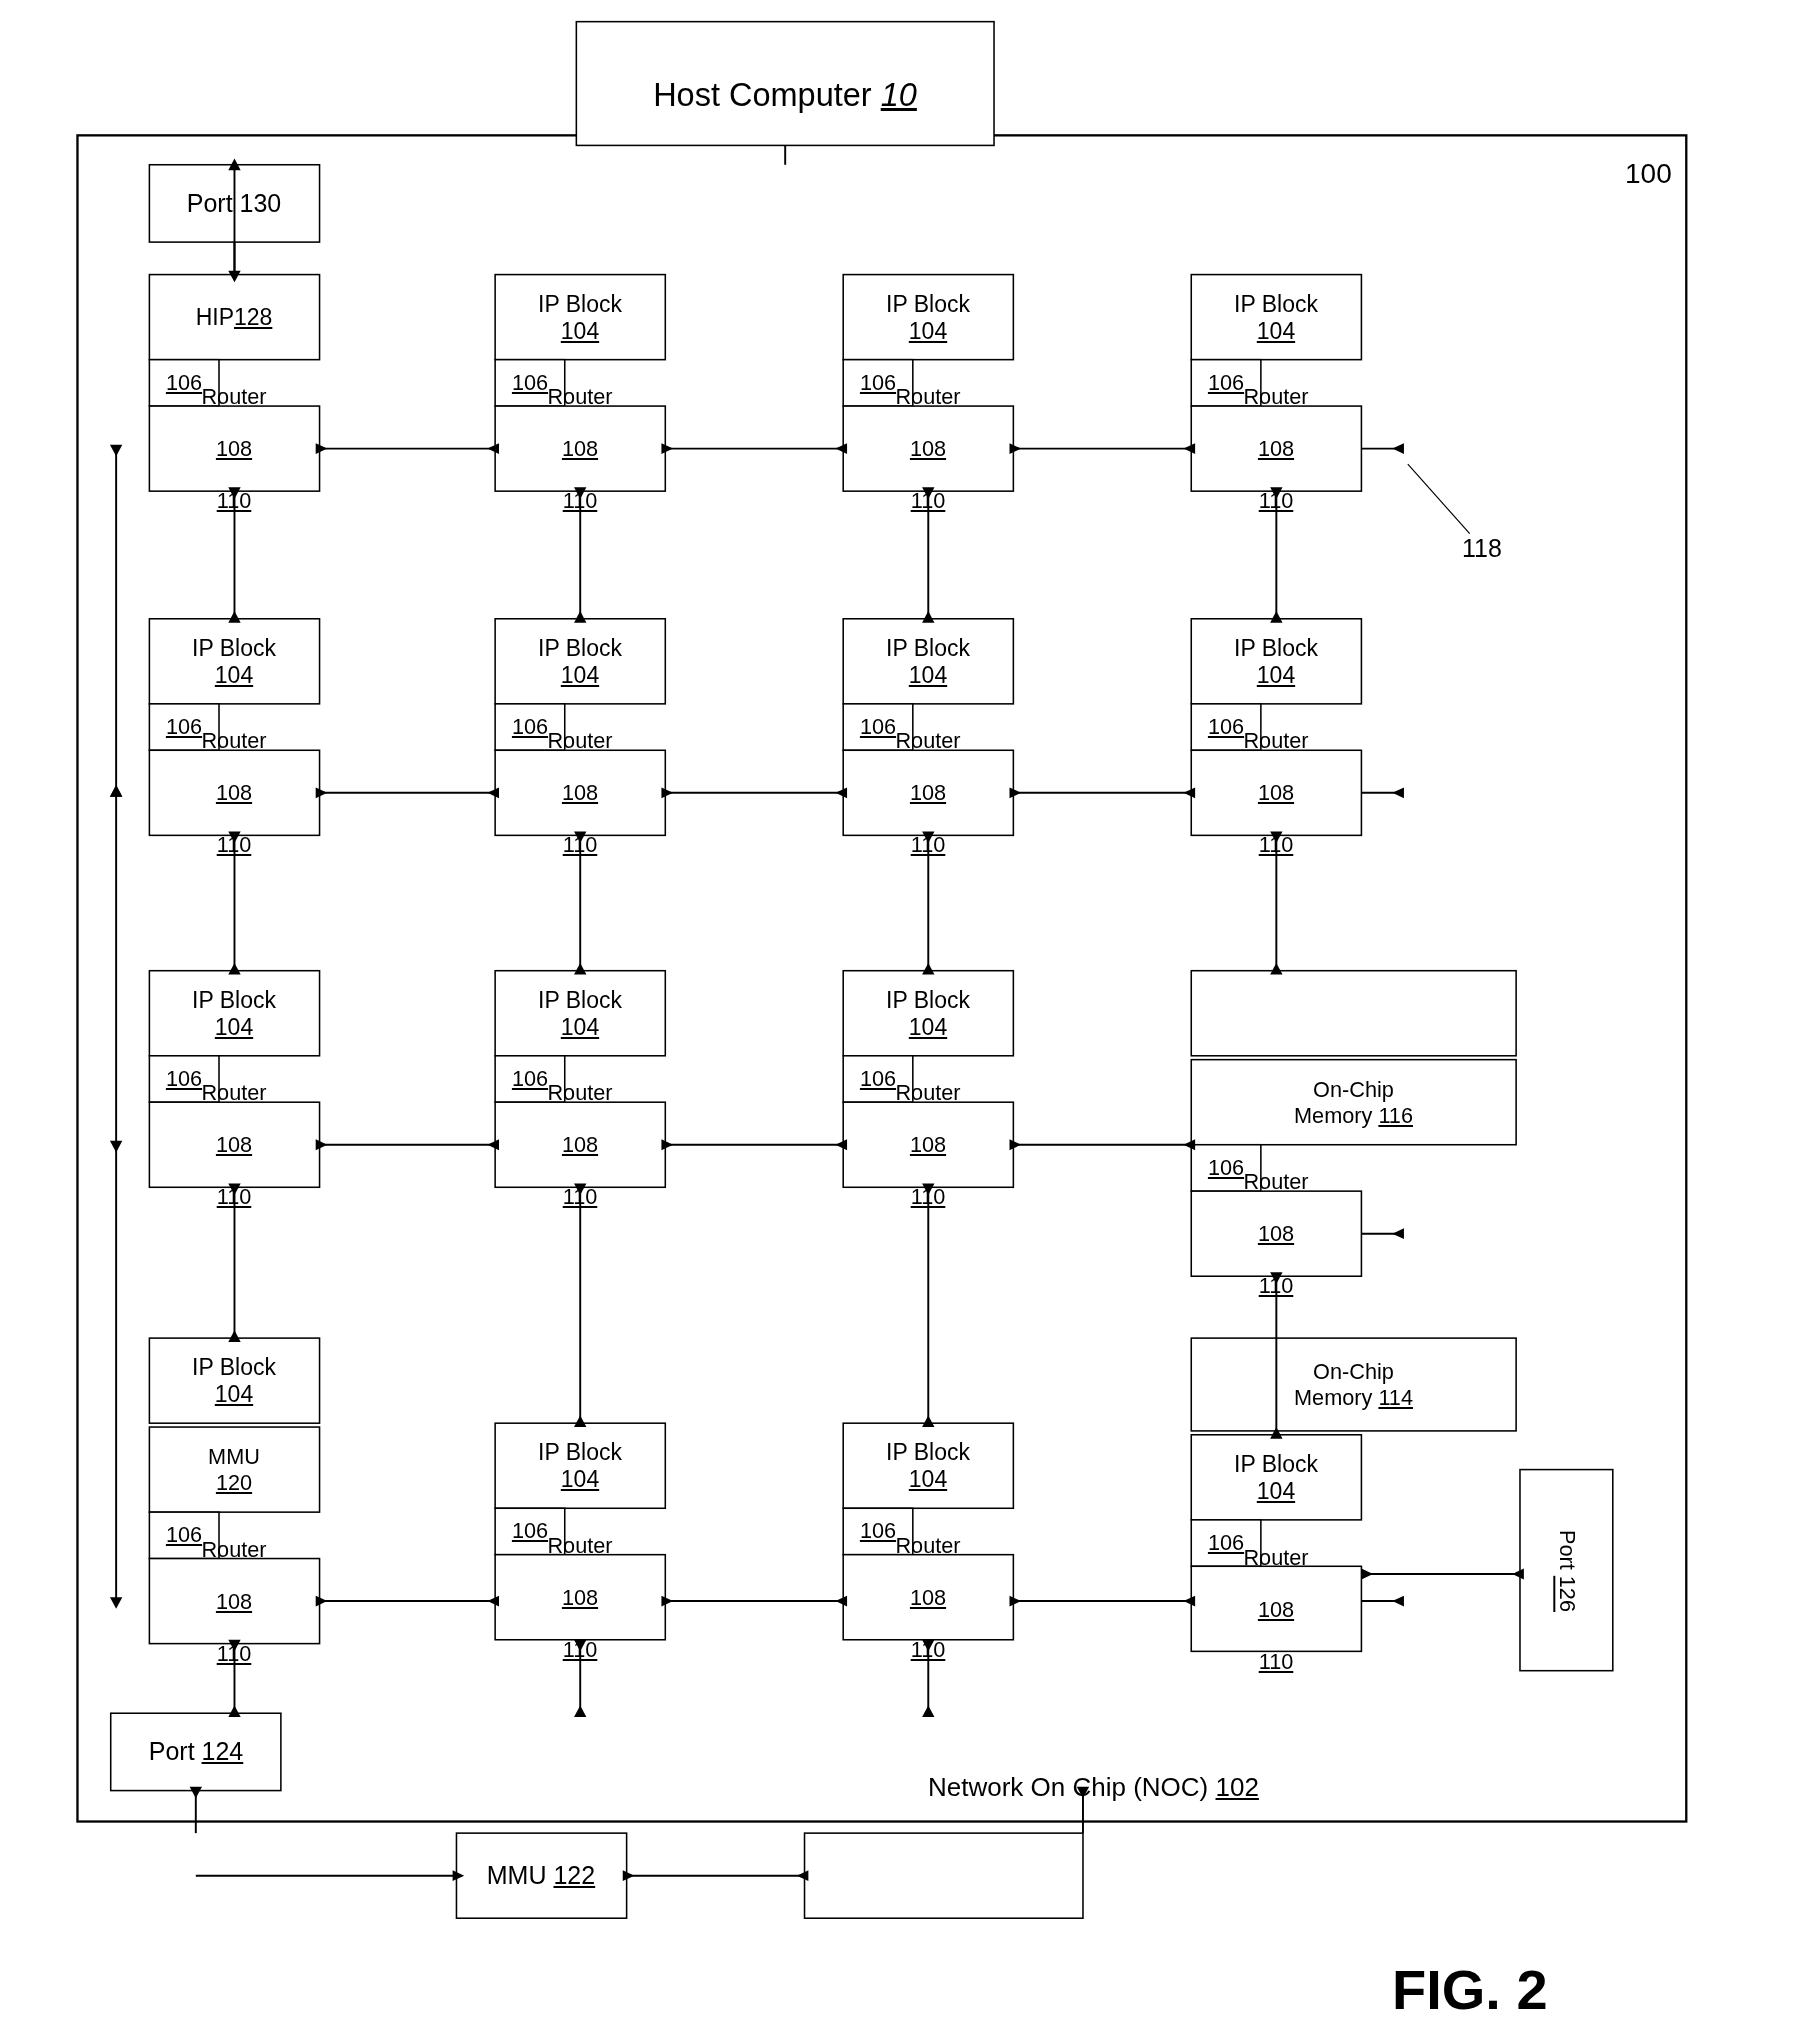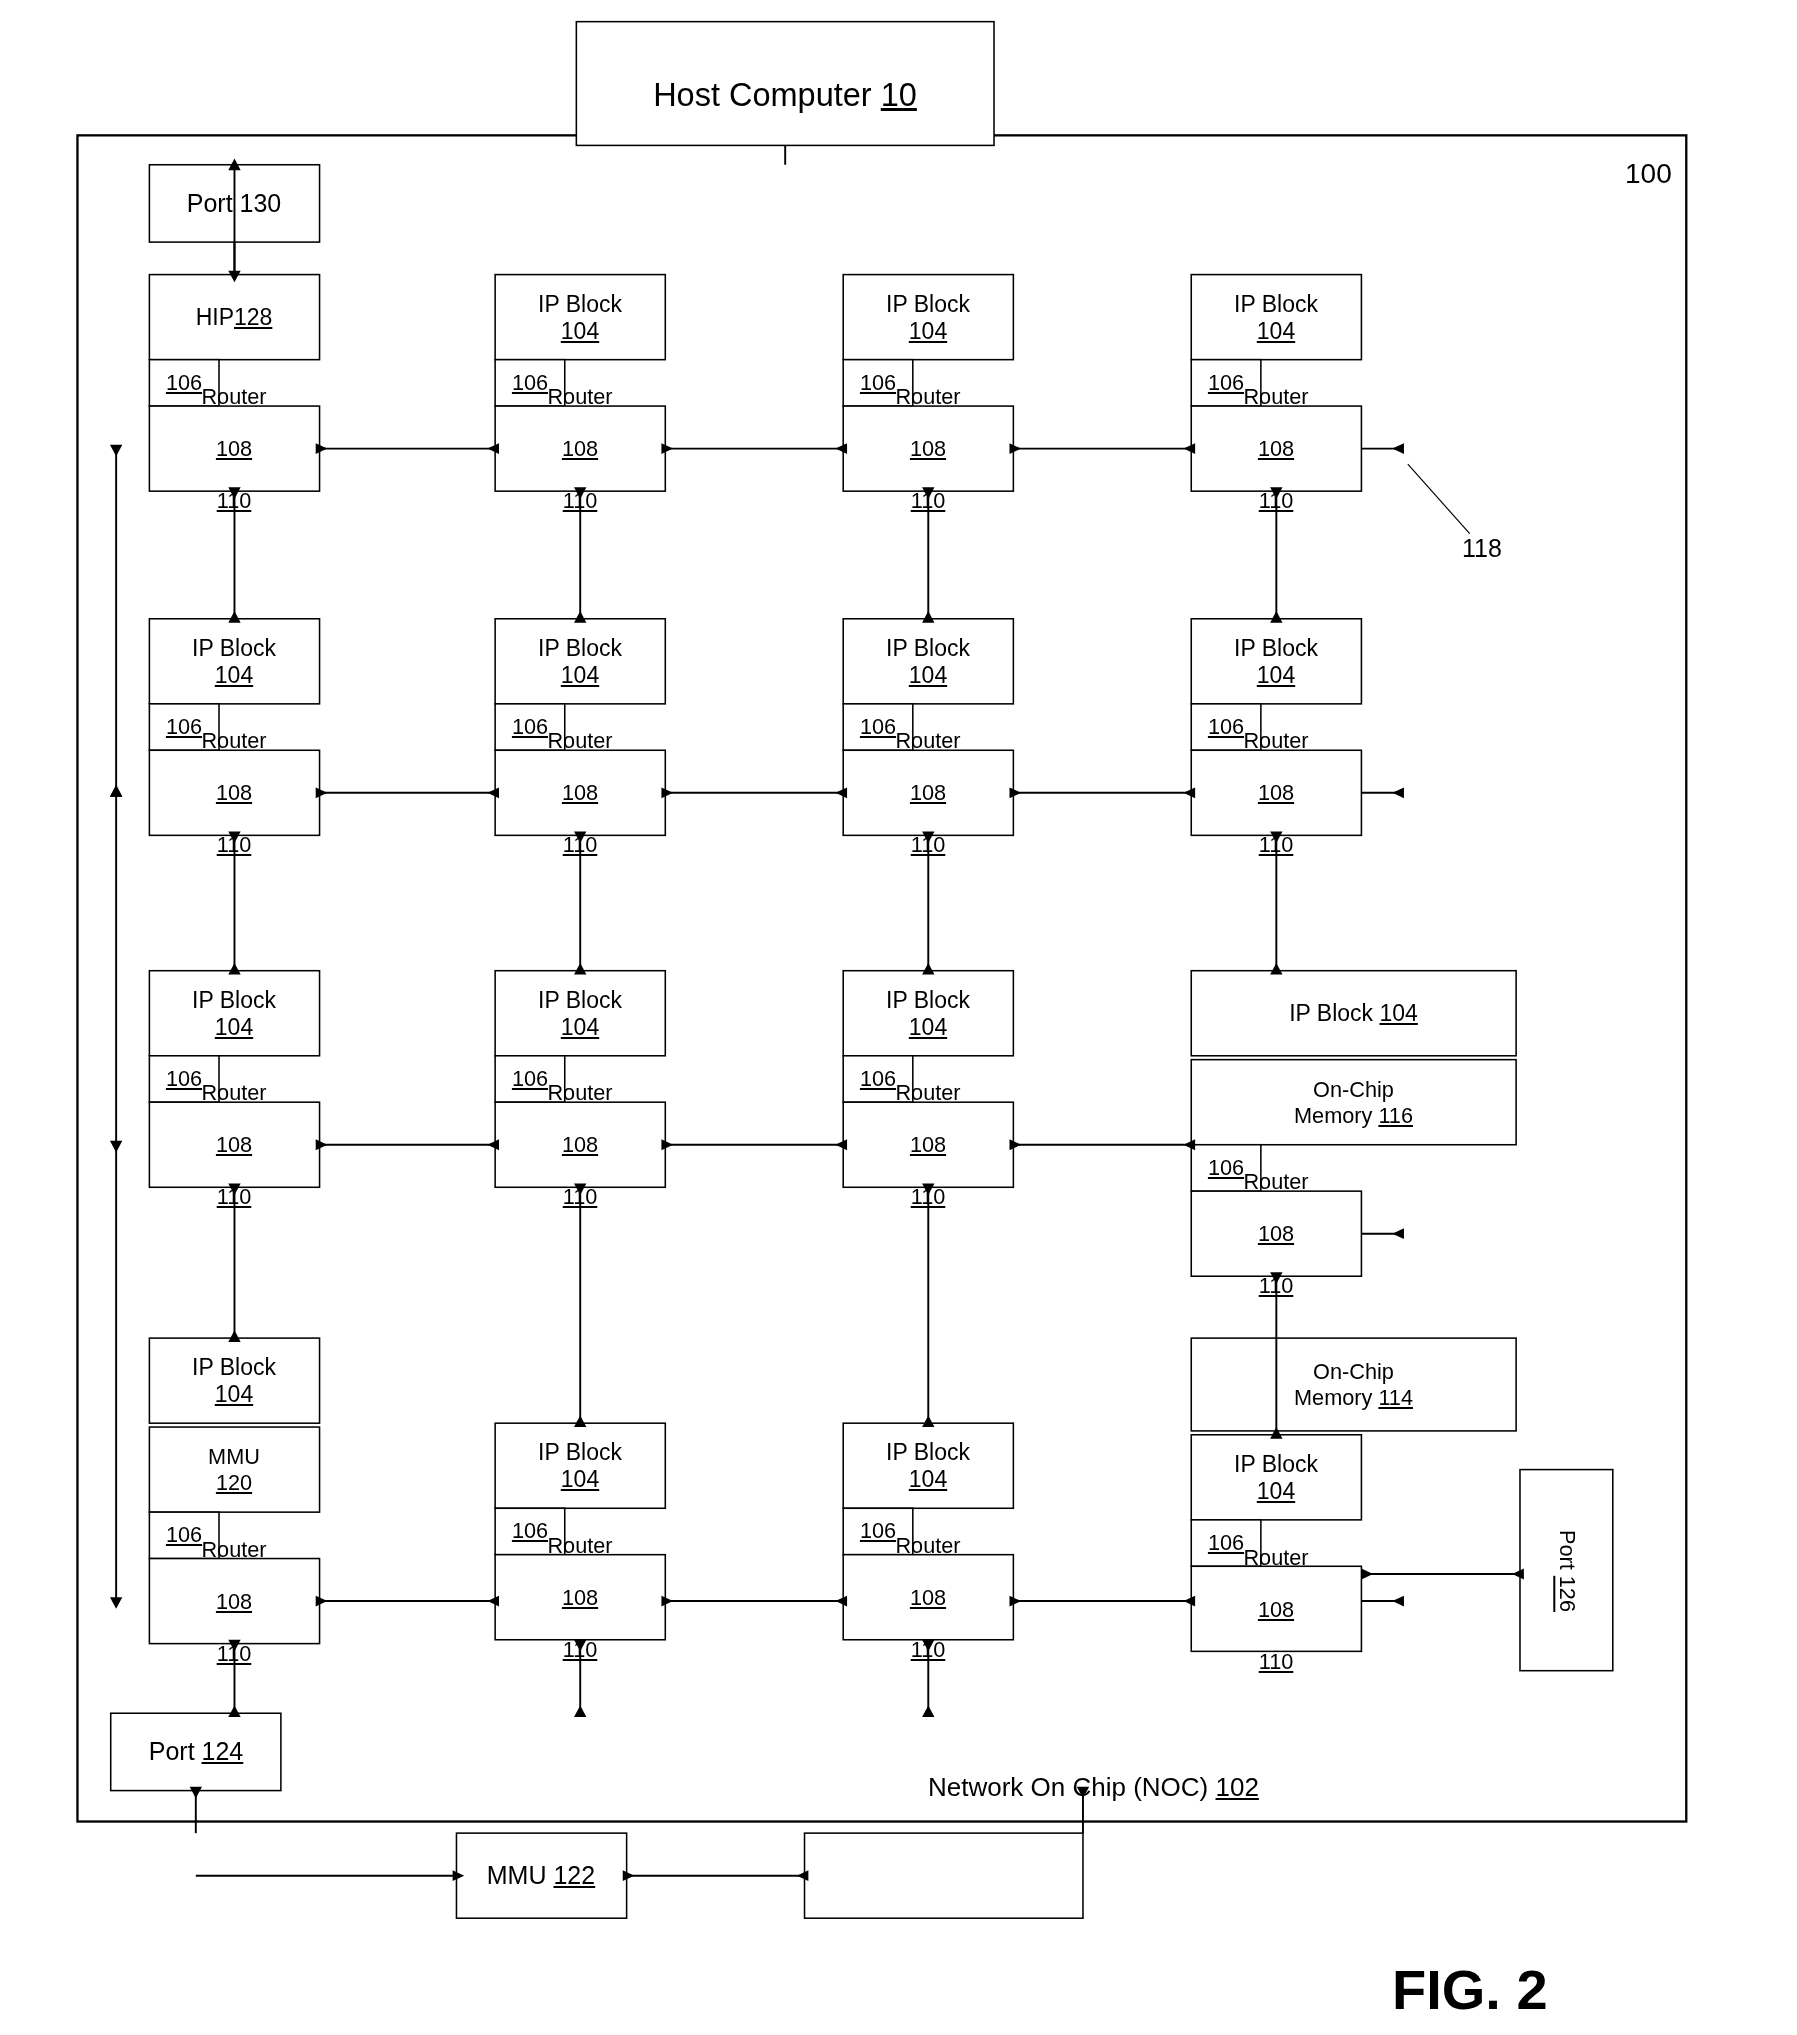--- a/index.html
+++ b/index.html
@@ -266,21 +266,21 @@
     <polygon points="142,1030 150,1015 158,1030" fill="#000"></polygon>
     <line x1="150" y1="1025" x2="150" y2="1480" stroke="#000" stroke-width="2.5"></line>
     <polygon points="142,1475 150,1490 158,1475" fill="#000"></polygon>
     <polygon points="142,1030 150,1015 158,1030" fill="#000"></polygon>
     <line x1="150" y1="1480" x2="150" y2="2070" stroke="#000" stroke-width="2.5"></line>
     <polygon points="142,2065 150,2080 158,2065" fill="#000"></polygon>
 
   </svg>
 
   <div style="position:absolute;left:576px;top:21.7px;width:418px;height:148px;display:flex;align-items:center;justify-content:center;font-size:32.5px;text-align:center;">
-    <span>Host Computer</span>&nbsp;<span style="text-decoration:underline;">10</span>
+    <span>Host Computer</span>&nbsp;<span style="text-decoration:underline;font-style:italic;">10</span>
   </div>
 
   <div style="position:absolute;left:1625px;top:158px;font-size:28px;">
     <span>100</span>
   </div>
 
   <div style="position:absolute;left:149px;top:165px;width:170px;height:77px;display:flex;align-items:center;justify-content:center;font-size:25px;text-align:center;">
     <span>Port</span>&nbsp;<span style="">130</span>
   </div>
 
@@ -394,23 +394,20 @@
   <div style="position:absolute;left:843px;top:971px;width:170px;height:85px;display:flex;align-items:center;justify-content:center;font-size:23px;text-align:center;">
     <div><span>IP Block</span><br><span style="text-decoration:underline;">104</span></div>
   </div>
   <div style="position:absolute;left:843px;top:1056px;width:70px;height:46px;display:flex;align-items:center;justify-content:center;font-size:21.7px;">
     <span style="text-decoration:underline;">106</span>
   </div>
   <div style="position:absolute;left:843px;top:1102px;width:170px;height:85px;display:flex;flex-direction:column;align-items:center;justify-content:center;font-size:21.7px;text-align:center;">
     <span>Router</span>&nbsp;<span style="text-decoration:underline;">108</span><br><span style="text-decoration:underline;">110</span>
   </div>
 
-  <div style="position:absolute;left:1191px;top:971px;width:325px;height:85px;display:flex;align-items:center;justify-content:center;font-size:23px;text-align:center;">
-    <div><span>IP Block</span>&nbsp;<span style="text-decoration:underline;">104</span></div>
-  </div>
   <div style="position:absolute;left:1191px;top:1060px;width:325px;height:85px;display:flex;align-items:center;justify-content:center;font-size:21.7px;text-align:center;">
     <div>On-Chip<br>Memory&nbsp;<span style="text-decoration:underline;">116</span></div>
   </div>
   <div style="position:absolute;left:1191px;top:1145px;width:70px;height:46px;display:flex;align-items:center;justify-content:center;font-size:21.7px;">
     <span style="text-decoration:underline;">106</span>
   </div>
   <div style="position:absolute;left:1191px;top:1191px;width:170px;height:85px;display:flex;flex-direction:column;align-items:center;justify-content:center;font-size:21.7px;text-align:center;">
     <span>Router</span>&nbsp;<span style="text-decoration:underline;">108</span><br><span style="text-decoration:underline;">110</span>
   </div>
 

